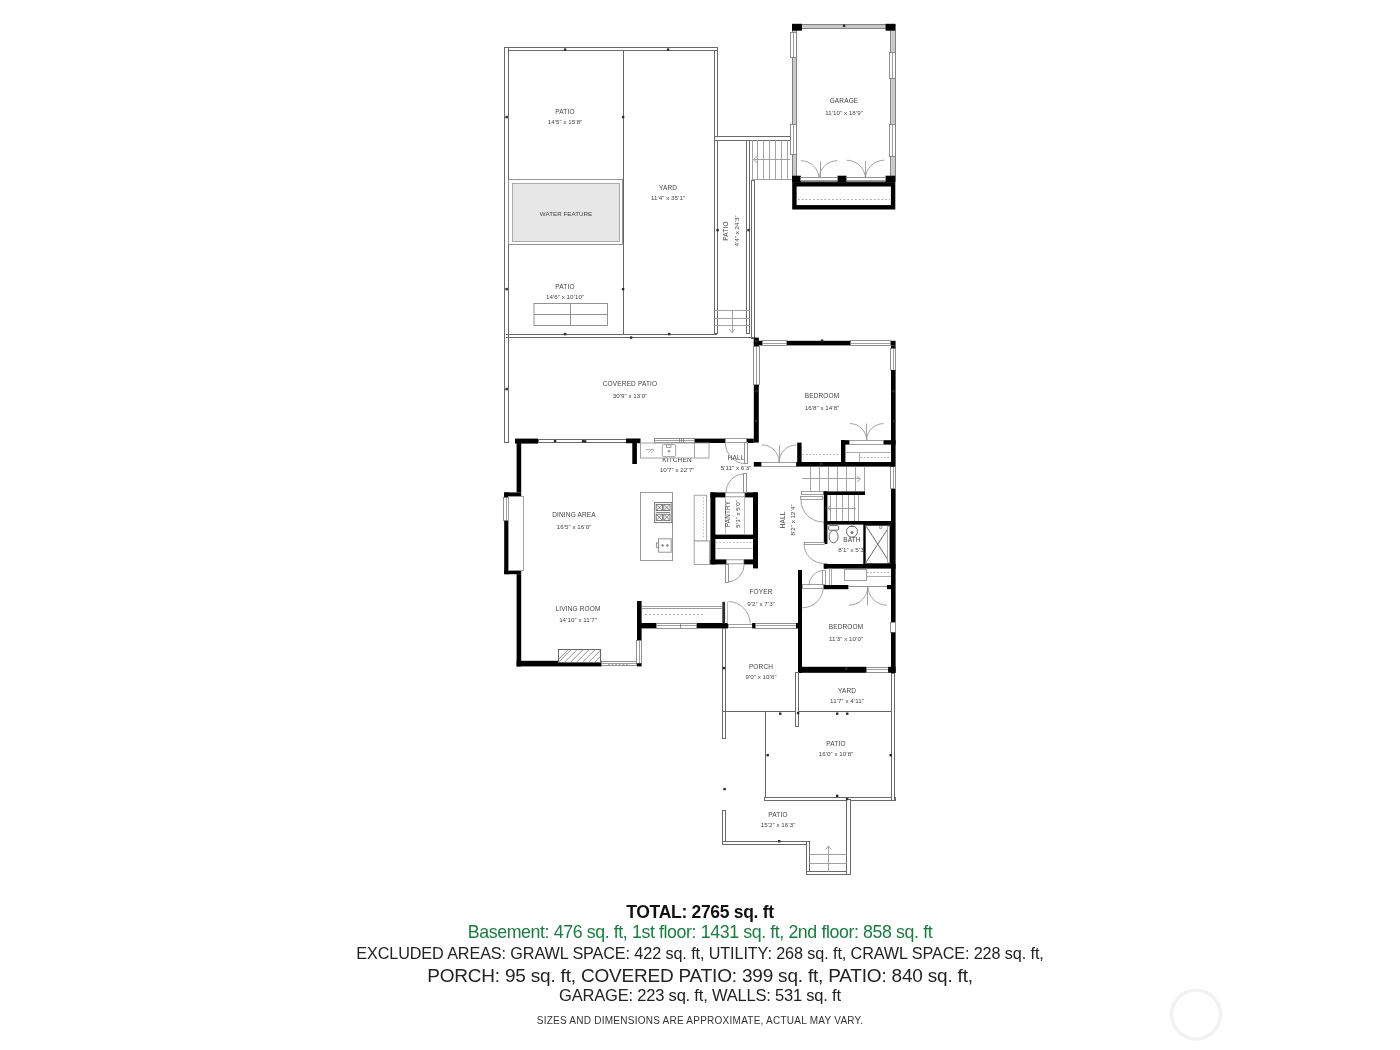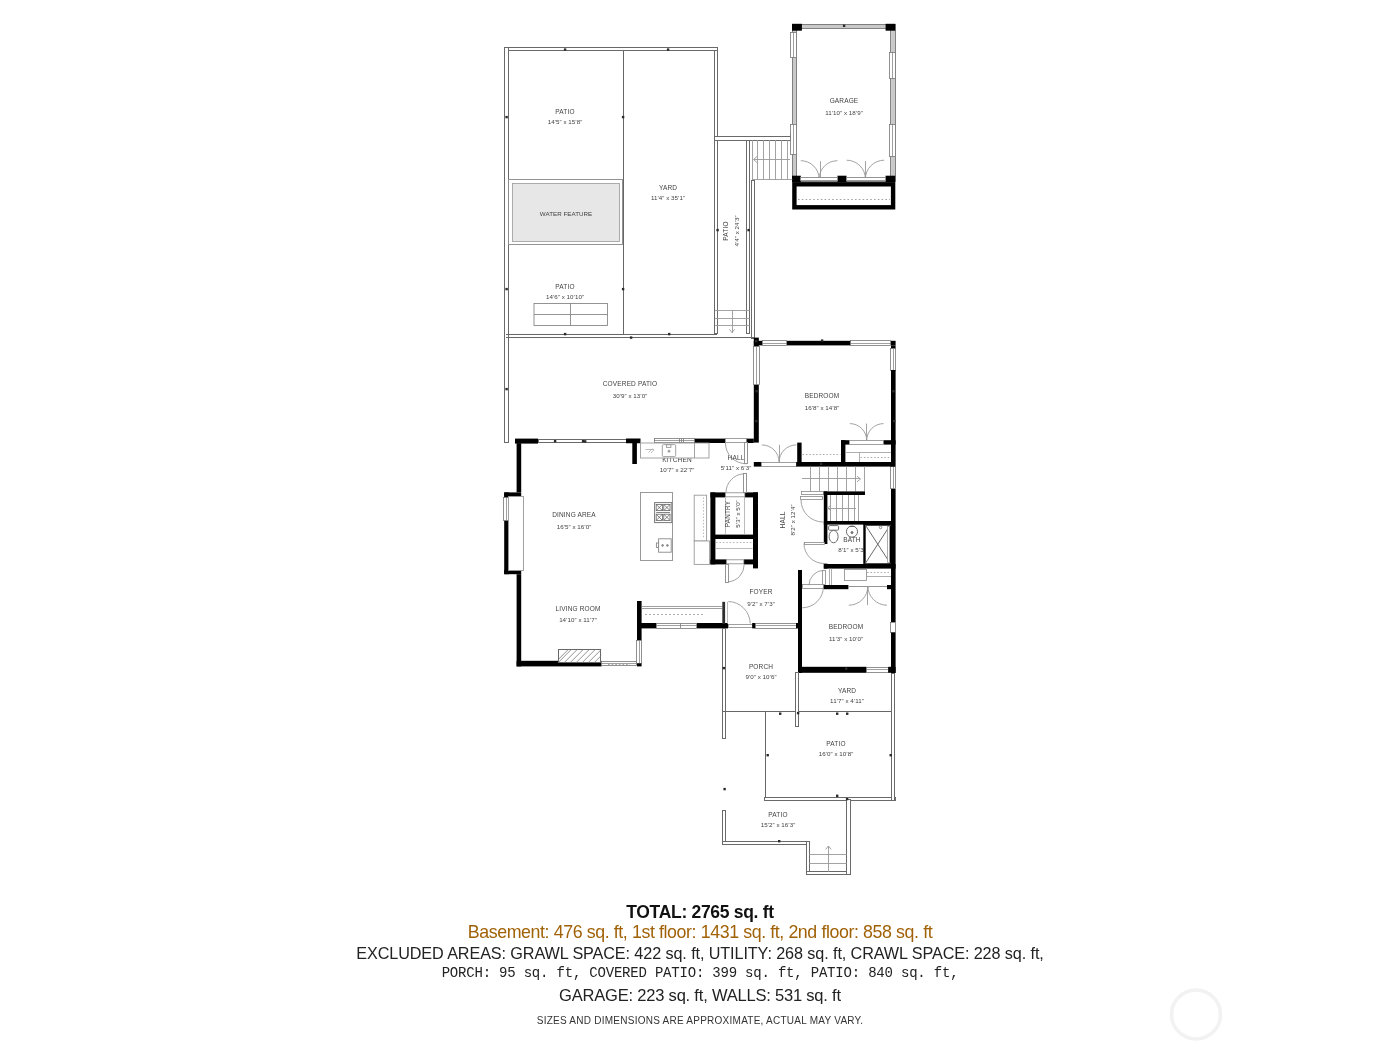--- a/index.html
+++ b/index.html
@@ -597,18 +597,18 @@
 <rect x="892.2" y="390" width="2.4" height="2.4"></rect>
 <rect x="668" y="332.9" width="2.4" height="2.4"></rect>
 <rect x="584" y="440.2" width="2.4" height="2.4"></rect>
 <rect x="755" y="340" width="2.4" height="2.4"></rect>
 <rect x="820" y="462.6" width="2.4" height="2.4"></rect>
 <rect x="845" y="667.4" width="2.4" height="2.4"></rect>
 </g>
 </svg>
 
 <div class="txt" id="t1" style="top:902px;font-weight:bold;font-size:17.5px;letter-spacing:-0.3px;color:#111;">TOTAL: 2765 sq. ft</div>
-<div class="txt" id="t2" style="top:922px;font-size:17.8px;letter-spacing:-0.4px;color:#a16207;">Basement: 476 sq. ft, 1st floor: 1431 sq. ft, 2nd floor: 858 sq. ft</div>
+<div class="txt" id="t2" style="top:922px;font-size:17.8px;letter-spacing:-0.4px;color:#15803d;">Basement: 476 sq. ft, 1st floor: 1431 sq. ft, 2nd floor: 858 sq. ft</div>
 <div class="txt" id="t3" style="top:943.5px;font-size:16.2px;letter-spacing:-0.1px;color:#222;">EXCLUDED AREAS: GRAWL SPACE: 422 sq. ft, UTILITY: 268 sq. ft, CRAWL SPACE: 228 sq. ft,</div>
-<div class="txt" id="t4" style="top:964.5px;font-size:14px;letter-spacing:-0.2px;color:#222;font-family:Liberation Mono, monospace;">PORCH: 95 sq. ft, COVERED PATIO: 399 sq. ft, PATIO: 840 sq. ft,</div>
+<div class="txt" id="t4" style="top:964.5px;font-size:19px;letter-spacing:-0.2px;color:#222;">PORCH: 95 sq. ft, COVERED PATIO: 399 sq. ft, PATIO: 840 sq. ft,</div>
 <div class="txt" id="t5" style="top:985.5px;font-size:16.5px;letter-spacing:-0.2px;color:#222;">GARAGE: 223 sq. ft, WALLS: 531 sq. ft</div>
 <div class="txt" id="t6" style="top:1015px;font-size:10px;letter-spacing:0.25px;color:#333;">SIZES AND DIMENSIONS ARE APPROXIMATE, ACTUAL MAY VARY.</div>
 </div>
 
 </body></html>

